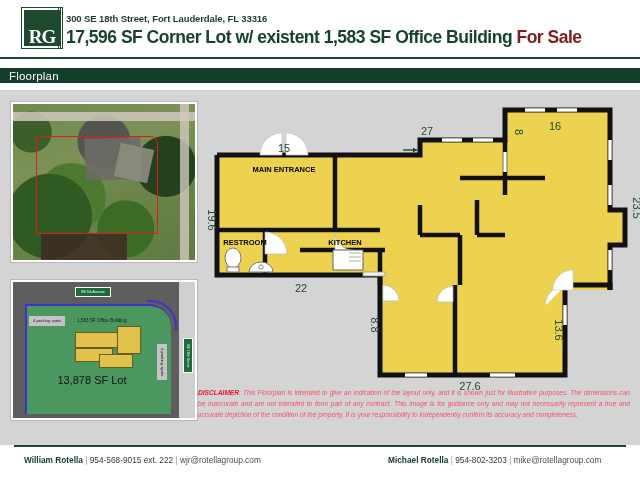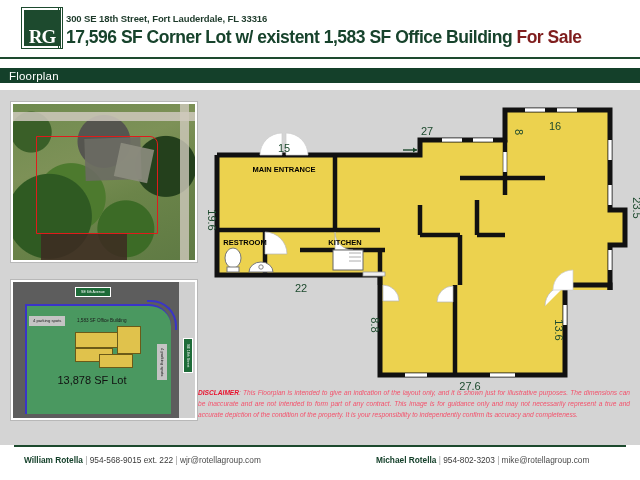--- a/index.html
+++ b/index.html
@@ -129,21 +129,21 @@
   .disclaimer b { color: #e8112d; font-weight: 700; }
 
   
   .footer { position: absolute; left: 0; top: 445px; width: 640px; height: 35px; background: #ffffff; }
   .footer-rule { position: absolute; left: 14px; top: 0; width: 612px; height: 1.5px; background: #1d4a2e; }
   .contact { position: absolute; top: 10px; font-size: 8.3px; color: #4a4a4a; white-space: nowrap; }
   .contact .nm { font-weight: 700; color: #14402a; }
   .contact .ph { color: #3a3a3a; }
   .contact .sep { color: #9a9a9a; }
   .contact-left { left: 16px; margin-left: 8px; }
-  .contact-right { left: 360px; padding-left: 16px; }
+  .contact-right { left: 372px; padding-left: 16px; }
 </style>
 </head>
 <body>
 
 <div class="page">
 
   <div class="header">
     <div class="logo-box">
       <span class="logo-text">RG</span>
     </div>

